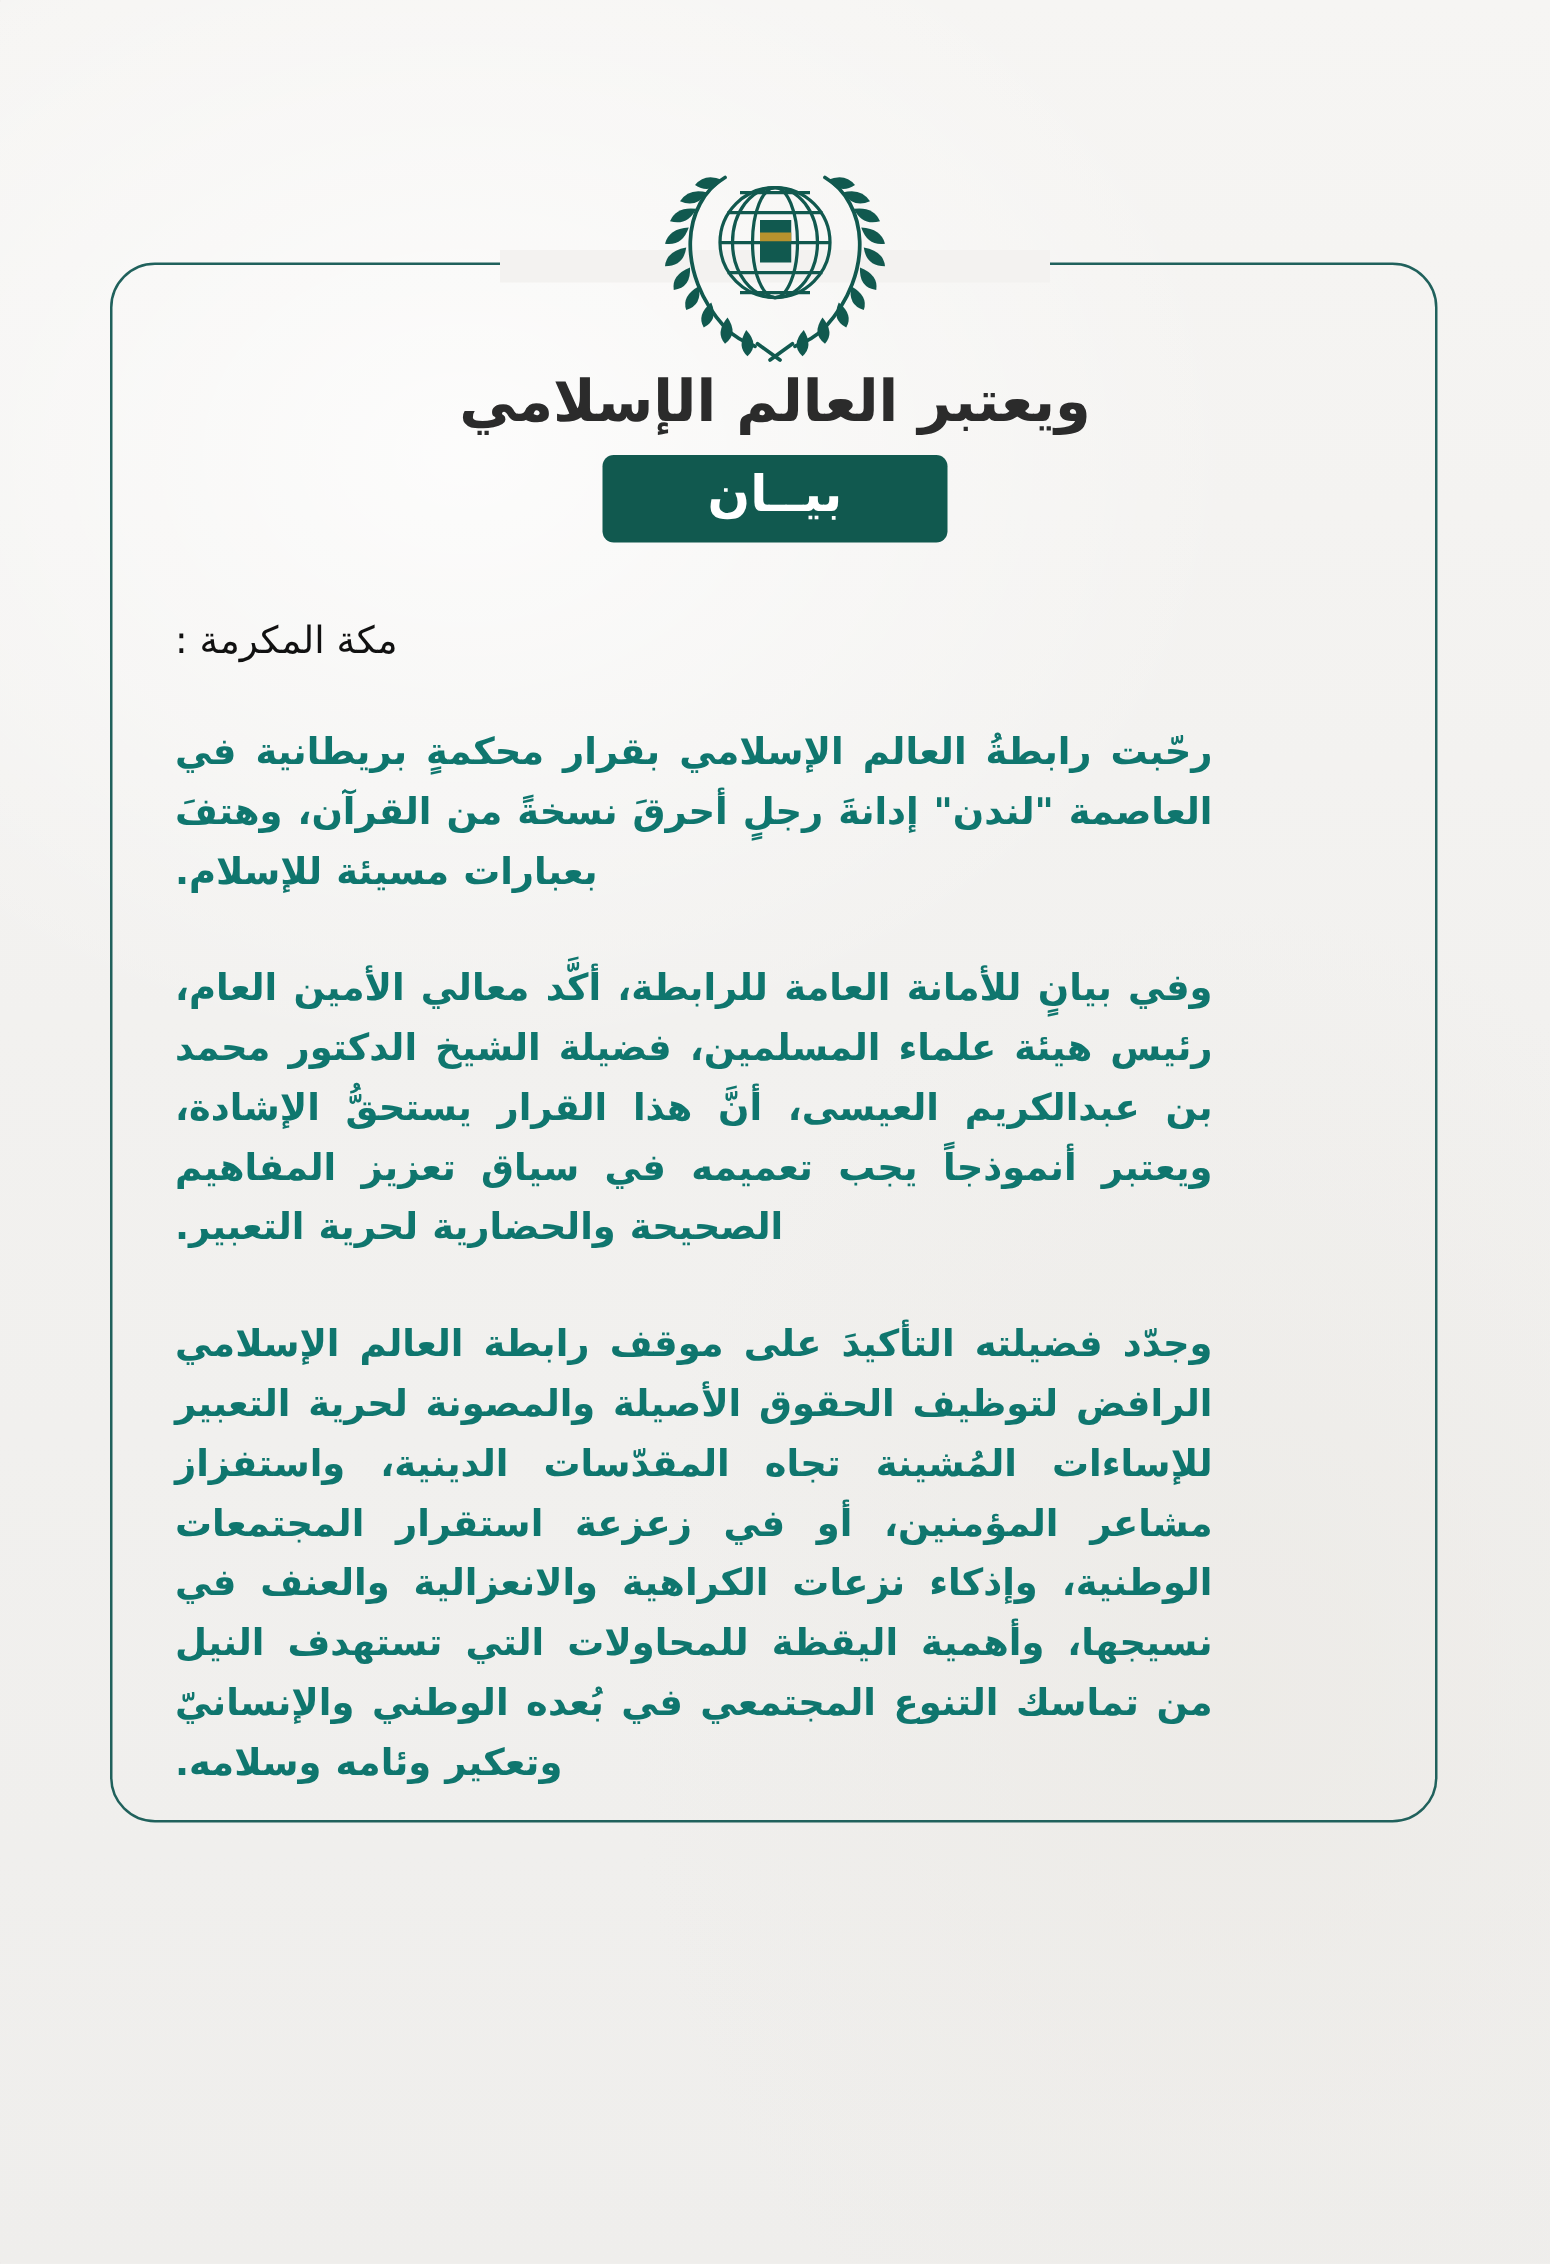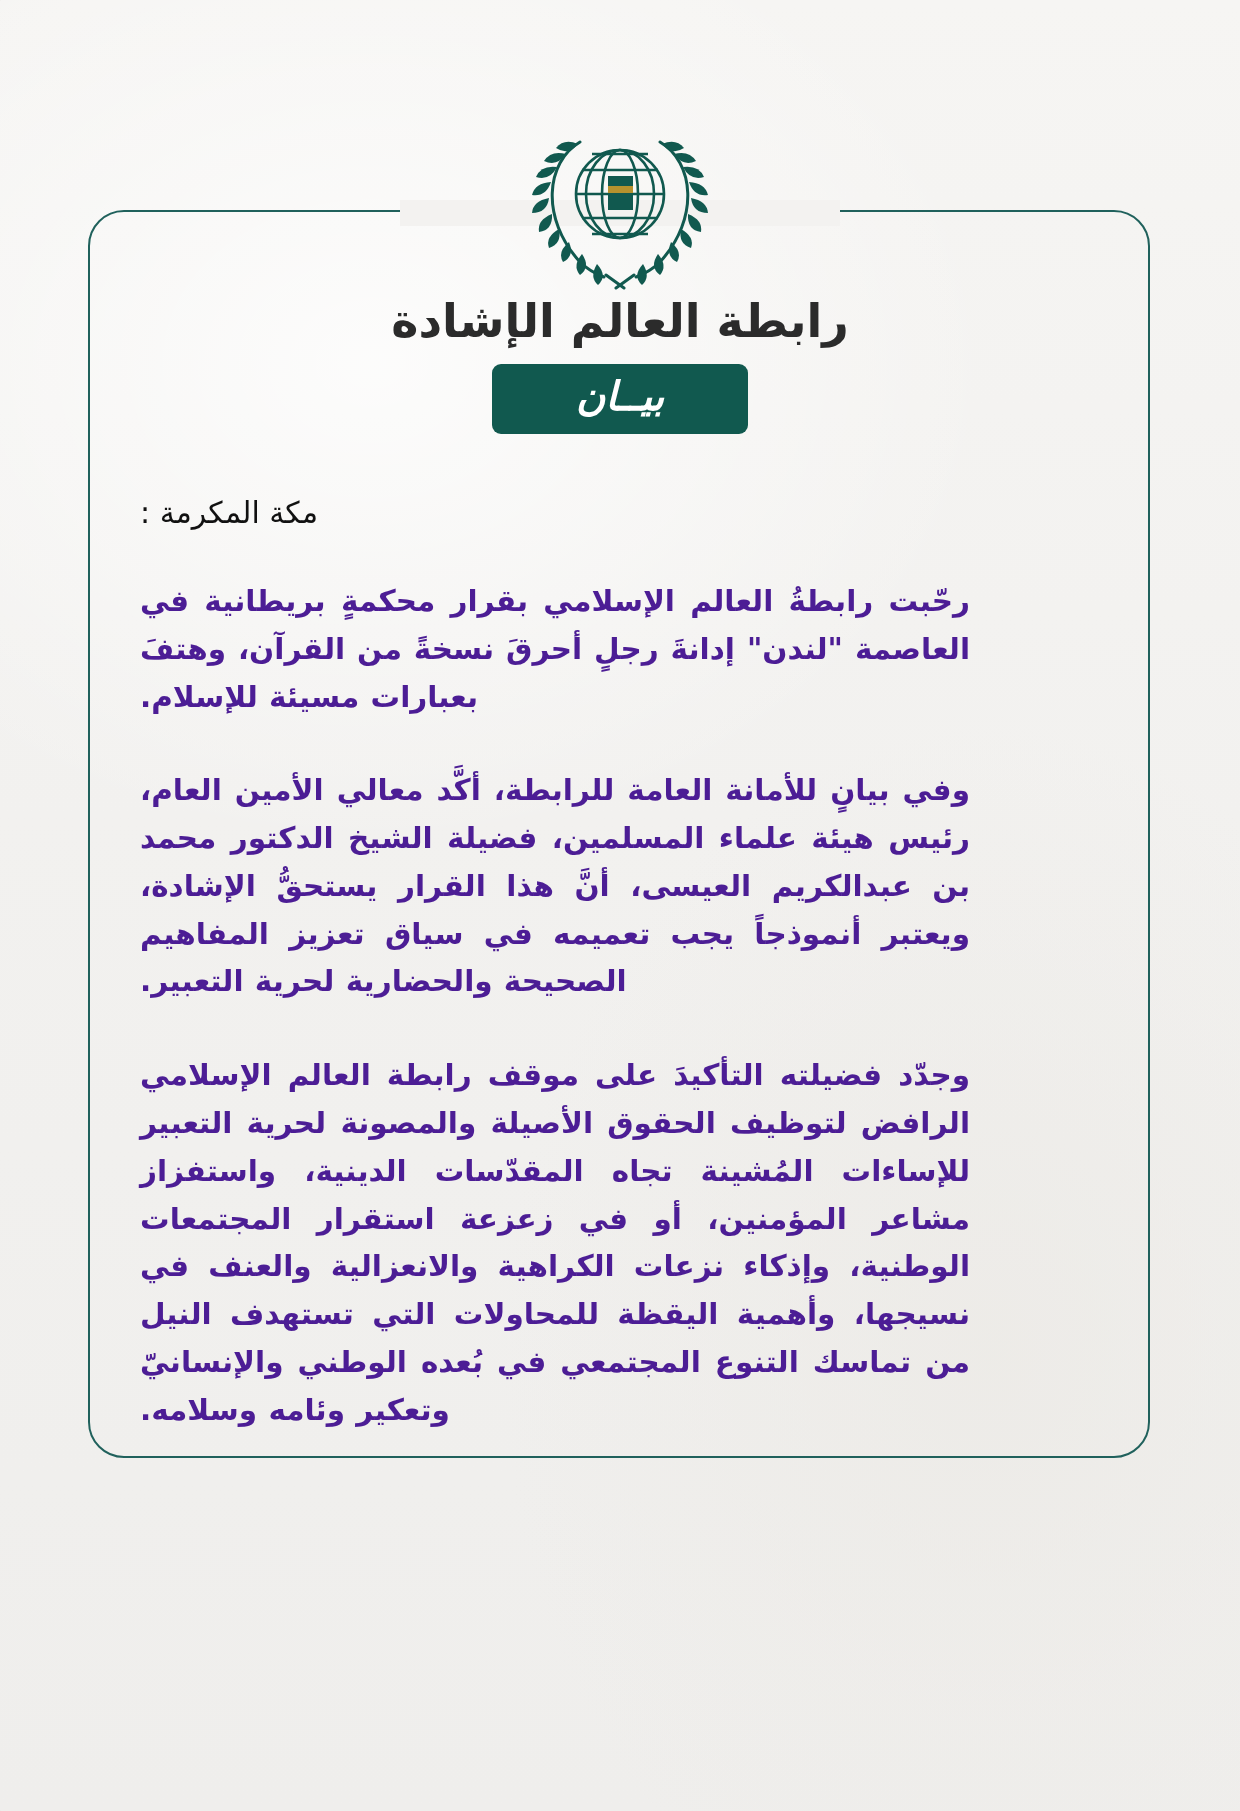--- a/index.html
+++ b/index.html
@@ -72,21 +72,20 @@
     font-weight: bold;
     font-size: 23px;
     letter-spacing: 2.6px;
     color: #3a3a3a;
     margin-top: 7px;
   }
 
   .badge-row {
     text-align: center;
     margin-top: 20px;
-    font-style: italic;
   }
   .badge {
     display: inline-block;
     background: #11594f;
     color: #ffffff;
     border-radius: 9px;
     padding: 7px 84px 13px 84px;
     font-family: "DejaVu Sans", sans-serif;
     font-weight: bold;
     font-size: 40px;
@@ -115,21 +114,21 @@
   }
 
   p.body-par {
     font-size: 29.5px;
     font-weight: bold;
     line-height: 1.62;
     margin: 0 0 46px 0;
     text-align: justify;
     text-align-last: left;
     word-spacing: 1px;
-    color: #4c1d95;
+    color: #0f766e;
     text-justify: inter-word;
   }
   p.body-par:last-child { margin-bottom: 0; }
 </style>
 </head>
 <body>
 
 <div class="paper-texture"></div>
 
 <div class="frame"></div>
@@ -188,21 +187,21 @@
       </g>
     </g>
 
     <g fill="none" stroke="#11594f" stroke-width="3" stroke-linecap="round">
       <path d="M86 153 L104 166"></path>
       <path d="M114 153 L96 166"></path>
     </g>
   </svg>
 
   <div class="wordmark-ar">
-    <span style="font-family:'DejaVu Sans', sans-serif; font-size:46px; font-weight:bold; color:#2b2b2b; letter-spacing:-1px;">رابطة العالم الإشادة</span>
+    <span style="font-family:'DejaVu Sans', sans-serif; font-size:46px; font-weight:bold; color:#2b2b2b; letter-spacing:-1px;">ويعتبر العالم الإسلامي</span>
   </div>
 
 
   <div class="badge-row">
     <span class="badge">بيــان</span>
   </div>
 </div>
 
 <div class="content">
   <div class="dateline">مكة المكرمة :</div>

